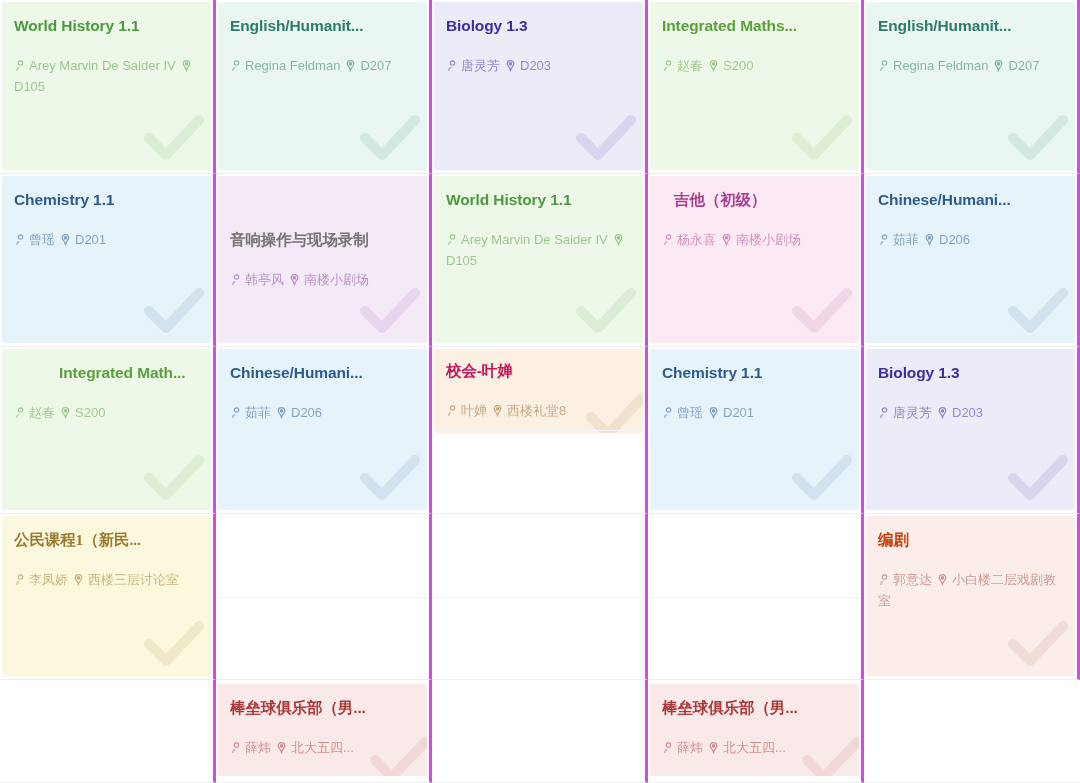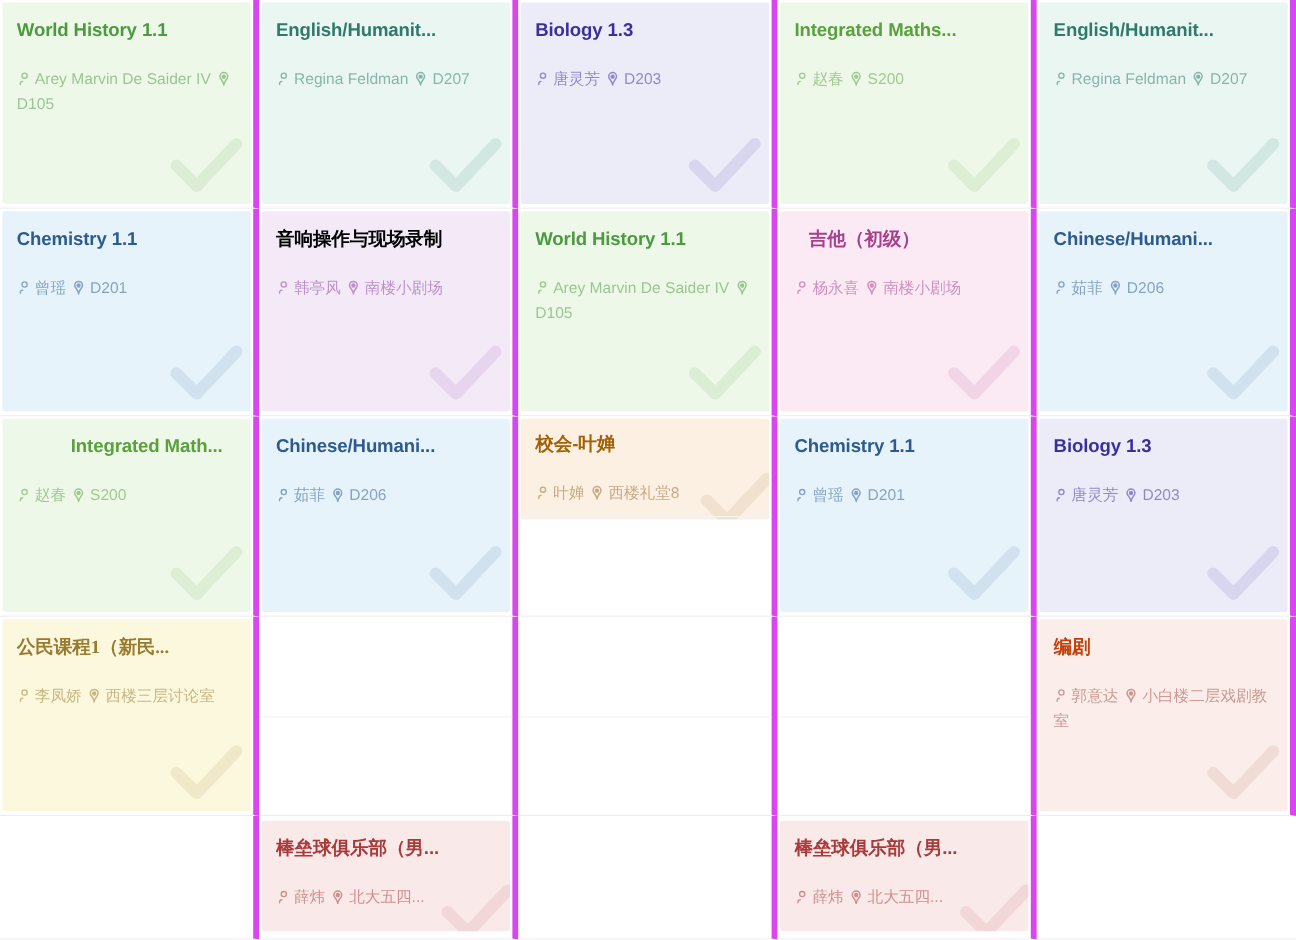--- a/index.html
+++ b/index.html
@@ -12,21 +12,21 @@
   #grid{
     width:1080px;height:783px;
     display:grid;
     grid-template-columns:repeat(5,1fr);
     grid-template-rows:174px 173px 167px 166px 103px;
     background:#ffffff;
   }
   .cell{
     position:relative;
     box-sizing:border-box;
-    border-right:5px solid #d946ef;
+    border-right:3px solid #d946ef;
     border-bottom:1px solid #eeeeee;
     overflow:hidden;
     background:#ffffff;
   }
   .cell:last-child{border-right:none;}
   
   .cell.split::after{
     content:"";
     position:absolute;left:0;right:0;top:50%;
     height:1px;background:#f4f4f4;
@@ -184,21 +184,21 @@
             </svg></span><span>D201</span></div>
         <span class="check">
           <svg width="62" height="54" viewBox="0 0 62 54">
             <path d="M6 26 L23 43 L56 8" fill="none" stroke="currentColor" stroke-width="10" stroke-linecap="round" stroke-linejoin="round"></path>
           </svg>
         </span>
       </div>
     </div>
     <div class="cell">
       <div class="card" style="background: rgb(243, 233, 247); color: rgb(138, 63, 160);">
-        <div class="title" style="color: #000000;">音响操作与现场录制</div>
+        <div class="title" style="color: #737373; margin-top: 40px;">音响操作与现场录制</div>
         <div class="meta"><span class="ic"><svg width="13" height="13" viewBox="0 0 24 24" fill="none" stroke="currentColor" stroke-width="2.1" stroke-linecap="round" stroke-linejoin="round">
               <circle cx="12" cy="7.5" r="4"></circle>
               <path d="M5.5 21v-1.2c0-2 1.6-3.6 3.6-3.6"></path>
             </svg></span><span>韩亭风</span><span class="ic pin"><svg width="13" height="13" viewBox="0 0 24 24" fill="none" stroke="currentColor" stroke-width="2.3" stroke-linecap="round" stroke-linejoin="round">
               <path d="M12 22c0-6 6-8.5 6-13.2A6 6 0 0 0 6 8.8C6 13.5 12 16 12 22z"></path>
               <circle cx="12" cy="9" r="2.2" fill="currentColor"></circle>
             </svg></span><span>南楼小剧场</span></div>
         <span class="check">
           <svg width="62" height="54" viewBox="0 0 62 54">
             <path d="M6 26 L23 43 L56 8" fill="none" stroke="currentColor" stroke-width="10" stroke-linecap="round" stroke-linejoin="round"></path>
@@ -286,21 +286,21 @@
             </svg></span><span>D206</span></div>
         <span class="check">
           <svg width="62" height="54" viewBox="0 0 62 54">
             <path d="M6 26 L23 43 L56 8" fill="none" stroke="currentColor" stroke-width="10" stroke-linecap="round" stroke-linejoin="round"></path>
           </svg>
         </span>
       </div>
     </div>
     <div class="cell split">
       <div class="card half" style="background: rgb(251, 240, 226); color: rgb(154, 106, 47);">
-        <div class="title" style="color: #a16207;">校会-叶婵</div>
+        <div class="title" style="color: #be185d;">校会-叶婵</div>
         <div class="meta"><span class="ic"><svg width="13" height="13" viewBox="0 0 24 24" fill="none" stroke="currentColor" stroke-width="2.1" stroke-linecap="round" stroke-linejoin="round">
               <circle cx="12" cy="7.5" r="4"></circle>
               <path d="M5.5 21v-1.2c0-2 1.6-3.6 3.6-3.6"></path>
             </svg></span><span>叶婵</span><span class="ic pin"><svg width="13" height="13" viewBox="0 0 24 24" fill="none" stroke="currentColor" stroke-width="2.3" stroke-linecap="round" stroke-linejoin="round">
               <path d="M12 22c0-6 6-8.5 6-13.2A6 6 0 0 0 6 8.8C6 13.5 12 16 12 22z"></path>
               <circle cx="12" cy="9" r="2.2" fill="currentColor"></circle>
             </svg></span><span>西楼礼堂8</span></div>
         <span class="check">
           <svg width="62" height="54" viewBox="0 0 62 54">
             <path d="M6 26 L23 43 L56 8" fill="none" stroke="currentColor" stroke-width="10" stroke-linecap="round" stroke-linejoin="round"></path>

